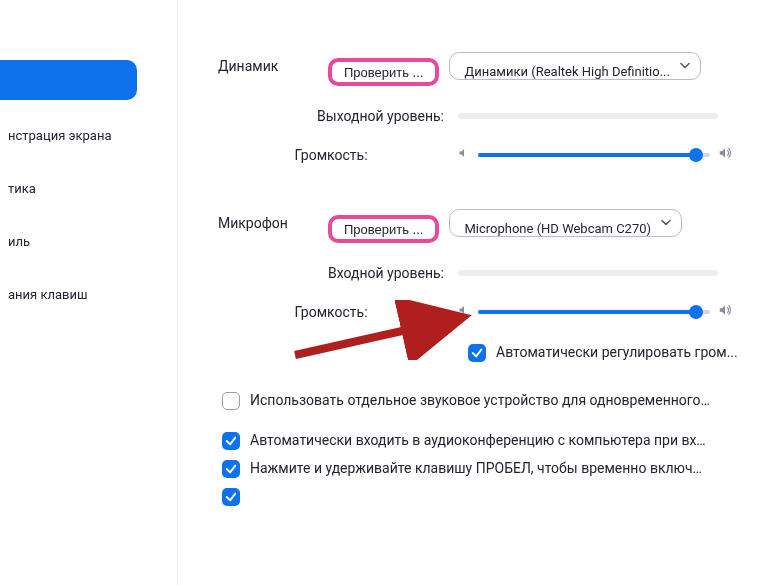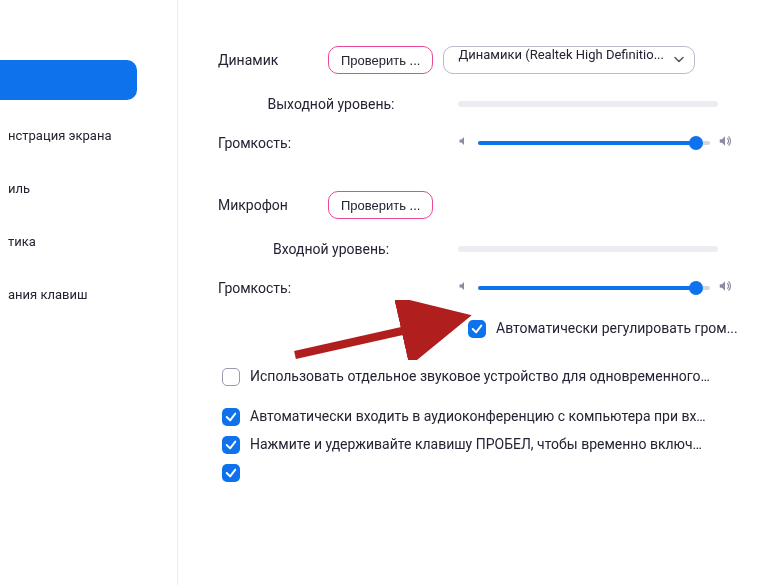--- a/index.html
+++ b/index.html
@@ -56,34 +56,35 @@
   }
   .section-label {
     width: 110px;
     font-weight: 400;
     font-size: 14px;
   }
   .btn-test {
     display: inline-flex;
     align-items: center;
     justify-content: flex-end;
-    border: 1px solid #ec4899;
+    border: 4px solid #ec4899;
     background: #fff;
     border-radius: 10px;
     height: 28px;
     padding: 0 12px;
     font-size: 13px;
     color: #232333;
     cursor: pointer;
     margin-right: 10px;
     white-space: nowrap;
+    margin-top: 12px;
   }
   .select {
     display: inline-flex;
-    align-items: flex-start;
+    align-items: flex-end;
     border: 1px solid #babacc;
     background: #fff;
     border-radius: 10px;
     height: 28px;
     padding: 0 30px 0 14px;
     font-size: 13px;
     color: #232333;
     position: relative;
     cursor: pointer;
     max-width: 290px;
@@ -99,41 +100,41 @@
   }
 
   .label-row {
     display: flex;
     align-items: center;
     margin-top: 22px;
     margin-bottom: 4px;
   }
   .label-row .prop-label {
     width: 240px;
-    text-align: center;
+    text-align: right;
     padding-right: 14px;
     font-size: 14px;
     color: #232333;
   }
   .meter-track {
     flex: 1;
     max-width: 260px;
     height: 6px;
     background: #ececf1;
     border-radius: 3px;
   }
 
   .vol-row {
     display: flex;
     align-items: center;
     margin-top: 22px;
   }
   .vol-row .prop-label {
     width: 240px;
-    text-align: left;
+    text-align: center;
     padding-right: 14px;
     font-size: 14px;
     color: #232333;
   }
   .vol-icon-left, .vol-icon-right {
     color: #8b8ba0;
     font-size: 13px;
   }
   .slider {
     position: relative;
@@ -225,24 +226,24 @@
 <body>
 
 <div class="sidebar">
   <div class="sidebar-item active">
     <span></span>
   </div>
   <div class="sidebar-item">
     <span>нстрация экрана</span>
   </div>
   <div class="sidebar-item">
+    <span>тика</span>
+  </div>
+  <div class="sidebar-item">
     <span>иль</span>
-  </div>
-  <div class="sidebar-item">
-    <span>тика</span>
   </div>
   <div class="sidebar-item">
     <span>ания клавиш</span>
   </div>
 </div>
 
 <div class="main">
 
   <div class="row">
     <div class="section-label">
@@ -293,20 +294,28 @@
 
   <div style="height:40px;"></div>
 
   <div class="row">
     <div class="section-label">
       <span>Микрофон</span>
     </div>
     <button class="btn-test">
       <span>Проверить ...</span>
     </button>
+    <div class="select">
+      <span>Microphone (HD Webcam C270)</span>
+      <span class="chev">
+        <svg width="10" height="10" viewBox="0 0 10 10">
+            <path d="M1 3 L5 7 L9 3" fill="none" stroke="#555" stroke-width="1.5" stroke-linecap="round" stroke-linejoin="round"></path>
+          </svg>
+      </span>
+    </div>
   </div>
 
   <div class="label-row">
     <div class="prop-label">
       <span>Входной уровень:</span>
     </div>
     <div class="meter-track"></div>
   </div>
 
   <div class="vol-row">

